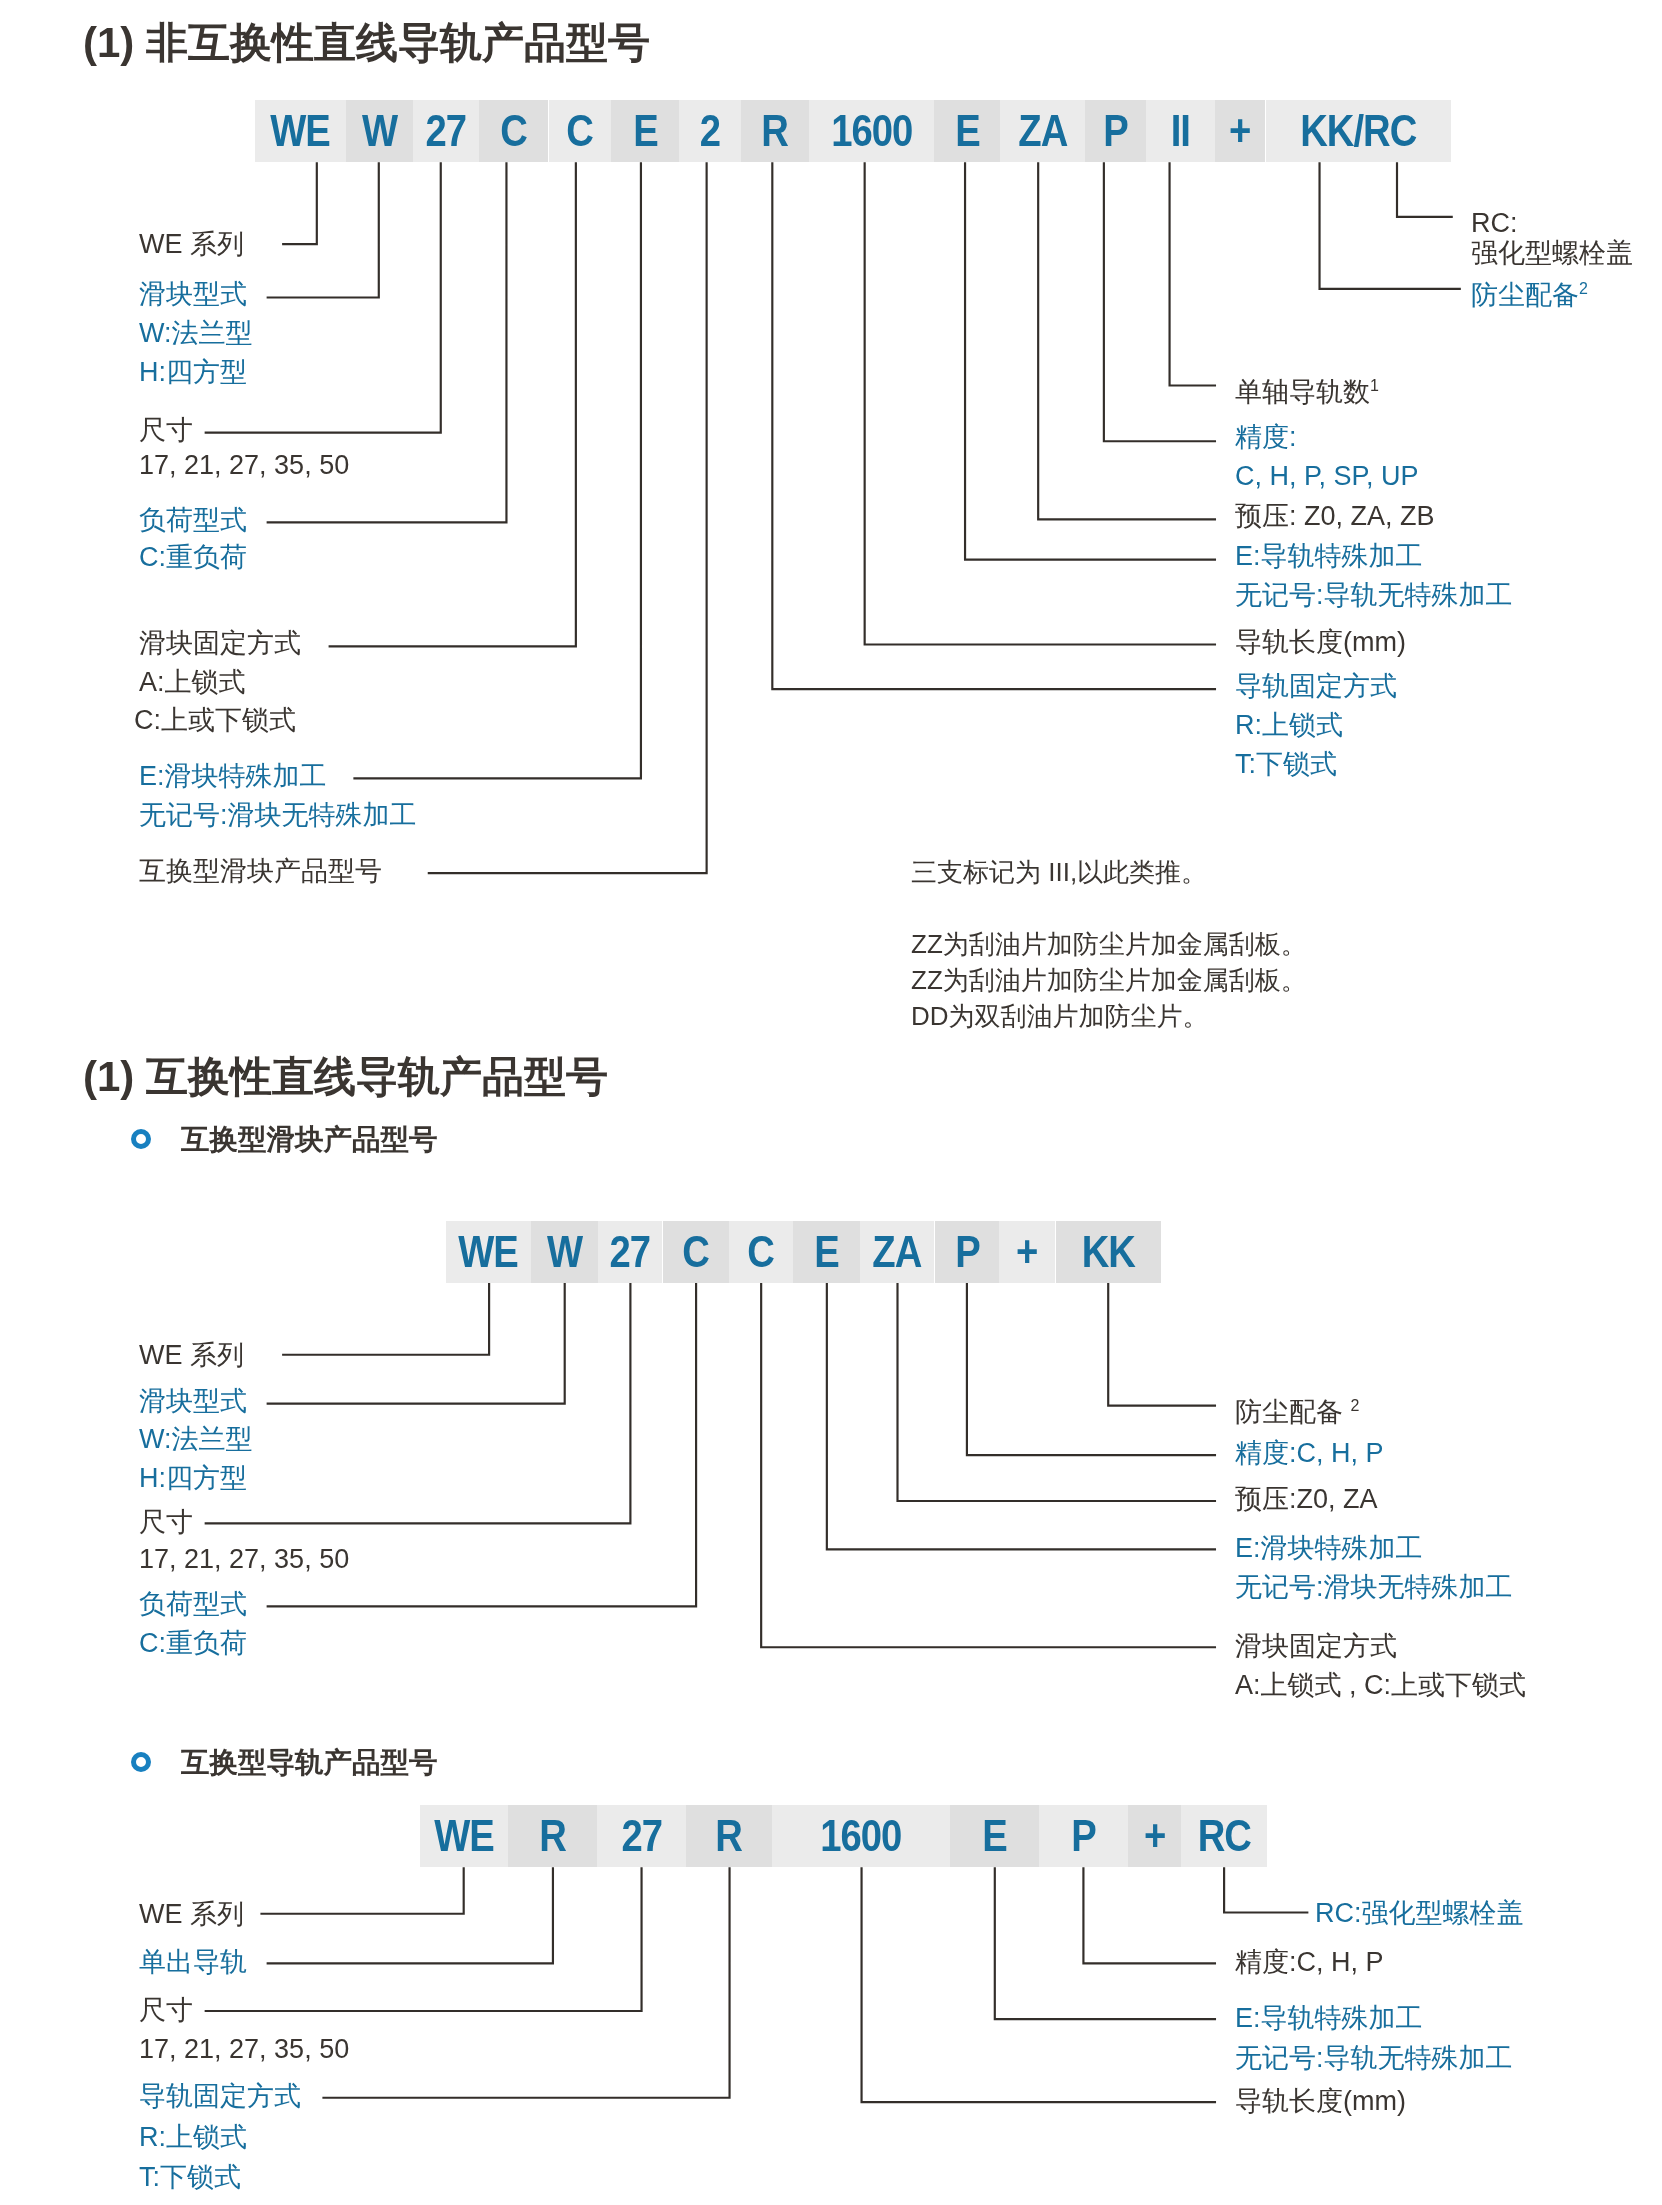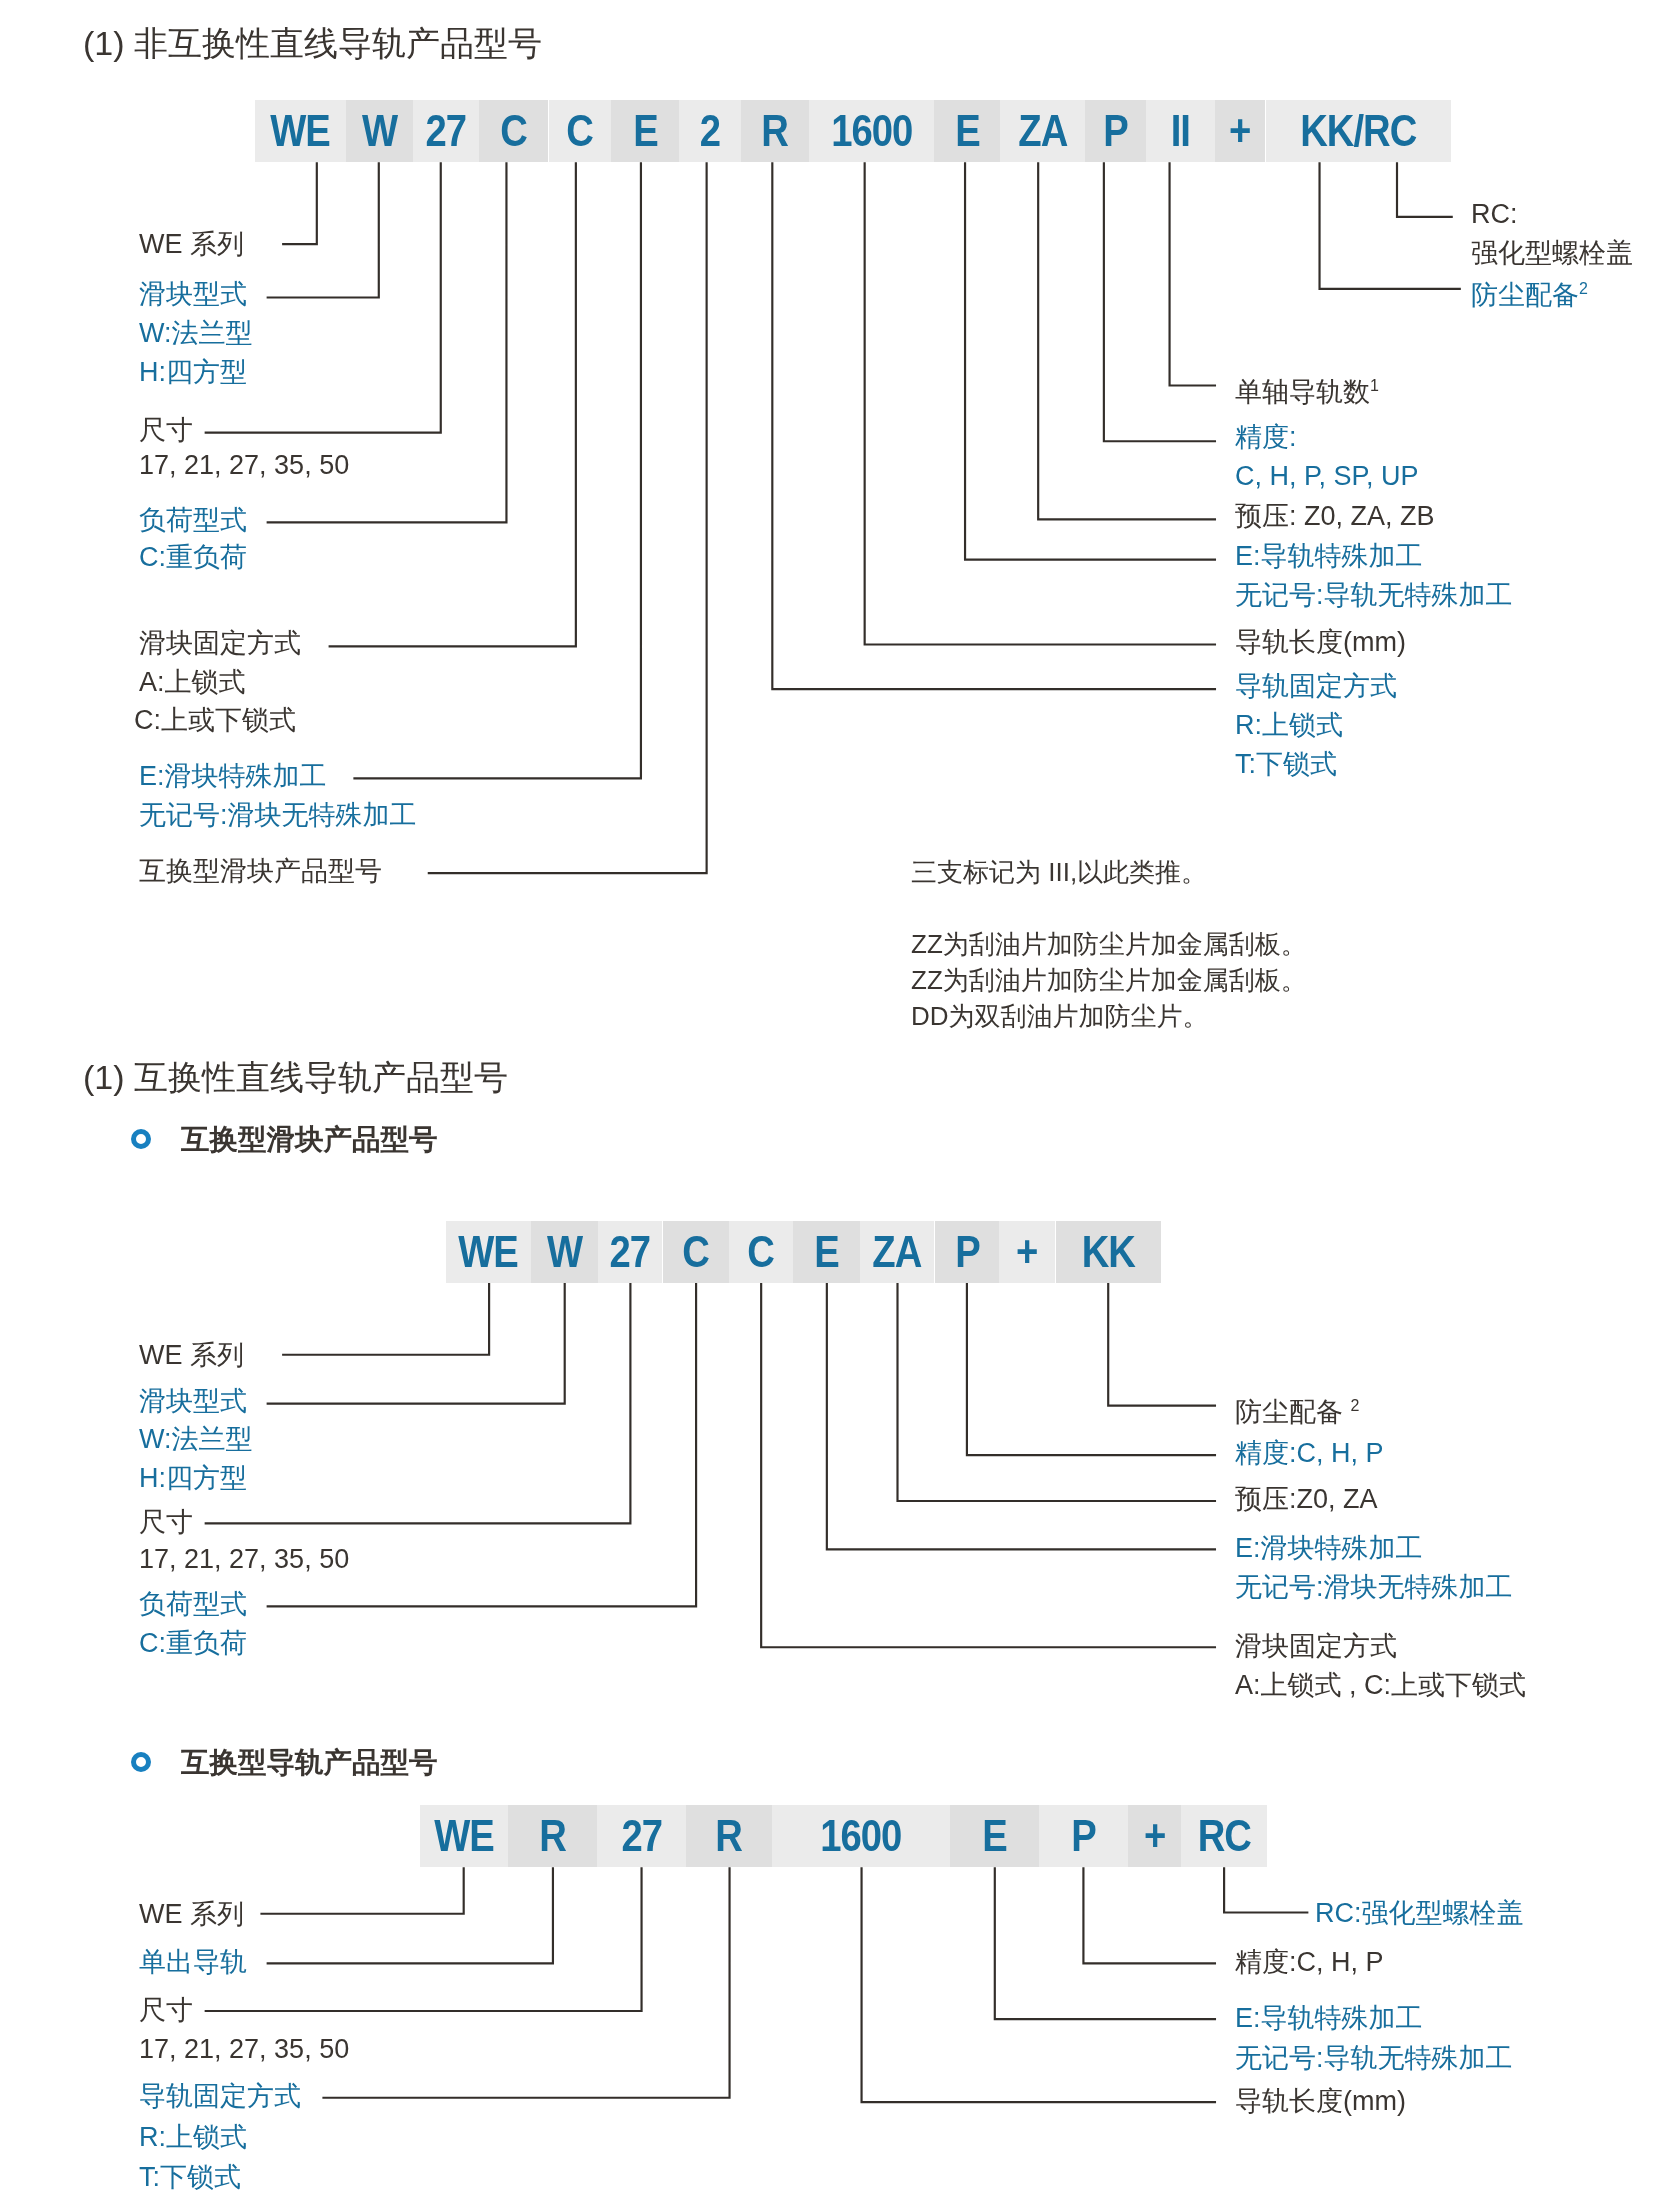--- a/index.html
+++ b/index.html
@@ -1,20 +1,20 @@
 <!DOCTYPE html>
 <html style="font-size:10px"><head>
 <meta charset="utf-8">
 <style>
   html,body{margin:0;padding:0;background:#ffffff;}
   body{width:1663px;height:2205px;position:relative;overflow:hidden;
        font-family:"Liberation Sans","DejaVu Sans",sans-serif;}
   .stage{position:absolute;left:0;top:0;width:1663px;height:2205px;}
   svg.lines{position:absolute;left:0;top:0;z-index:1;}
-  .title{position:absolute;font-size:34px;line-height:32px;font-weight:400;color:#3a3531;white-space:nowrap;z-index:3;}
+  .title{position:absolute;font-size:42px;line-height:32px;font-weight:700;color:#3a3531;white-space:nowrap;z-index:3;}
   .subtitle{position:absolute;font-size:28.5px;line-height:32px;font-weight:700;color:#3a3531;white-space:nowrap;z-index:3;}
   .ring{position:absolute;width:10px;height:10px;border:5px solid #1880c0;border-radius:50%;background:#fff;z-index:3;}
   .lbl{position:absolute;font-size:27px;line-height:30px;white-space:nowrap;z-index:3;background:#fff;padding:0 3.7px 0 0;}
   .dark{color:#3a3531;}
   .blue{color:#176e9d;}
   .note{position:absolute;font-size:26px;line-height:28.5px;white-space:nowrap;color:#3a3531;z-index:3;}
   .cell{position:absolute;height:62px;display:flex;align-items:center;justify-content:center;z-index:2;}
   .cL{background:#ebebeb;}
   .cD{background:#dfdfdf;}
   .code-text{font-size:45px;font-weight:700;color:#176e9d;letter-spacing:-1.2px;display:inline-block;transform:scaleX(.85);}
@@ -90,21 +90,21 @@
   <div class="lbl dark" style="left:139px;top:450px">17, 21, 27, 35, 50</div>
   <div class="lbl blue" style="left:139px;top:505px">负荷型式</div>
   <div class="lbl blue" style="left:139px;top:542px">C:重负荷</div>
   <div class="lbl dark" style="left:139px;top:628px">滑块固定方式</div>
   <div class="lbl dark" style="left:139px;top:667px">A:上锁式</div>
   <div class="lbl dark" style="left:134px;top:705px">C:上或下锁式</div>
   <div class="lbl blue" style="left:139px;top:761px">E:滑块特殊加工</div>
   <div class="lbl blue" style="left:139px;top:800px">无记号:滑块无特殊加工</div>
   <div class="lbl dark" style="left:139px;top:856px">互换型滑块产品型号</div>
 
-  <div class="lbl dark" style="left:1471px;top:199px">RC:</div>
+  <div class="lbl dark" style="left:1471px;top:208px">RC:</div>
   <div class="lbl dark" style="left:1471px;top:238px">强化型螺栓盖</div>
   <div class="lbl blue" style="left:1471px;top:274px"><span>防尘配备</span><sup>2</sup></div>
   <div class="lbl dark" style="left:1235px;top:371px"><span>单轴导轨数</span><sup>1</sup></div>
   <div class="lbl blue" style="left:1235px;top:422px">精度:</div>
   <div class="lbl blue" style="left:1235px;top:461px">C, H, P, SP, UP</div>
   <div class="lbl dark" style="left:1235px;top:501px">预压: Z0, ZA, ZB</div>
   <div class="lbl blue" style="left:1235px;top:541px">E:导轨特殊加工</div>
   <div class="lbl blue" style="left:1235px;top:580px">无记号:导轨无特殊加工</div>
   <div class="lbl dark" style="left:1235px;top:627px">导轨长度(mm)</div>
   <div class="lbl blue" style="left:1235px;top:671px">导轨固定方式</div>

